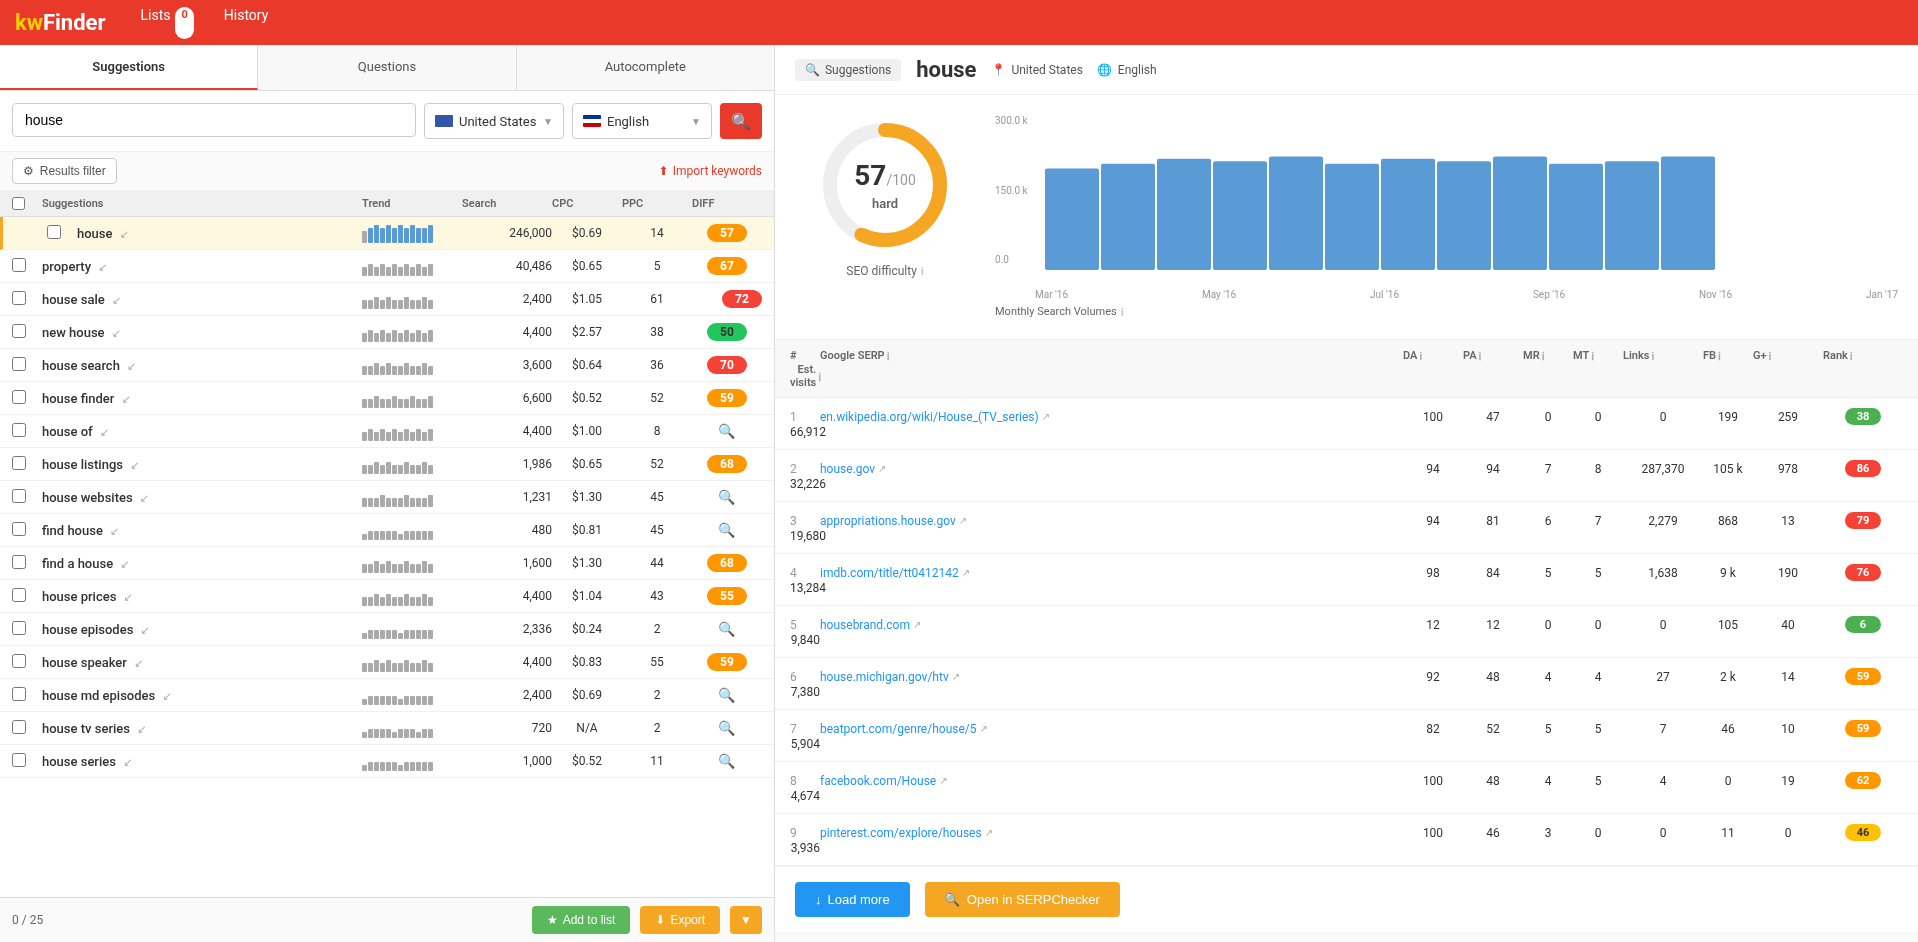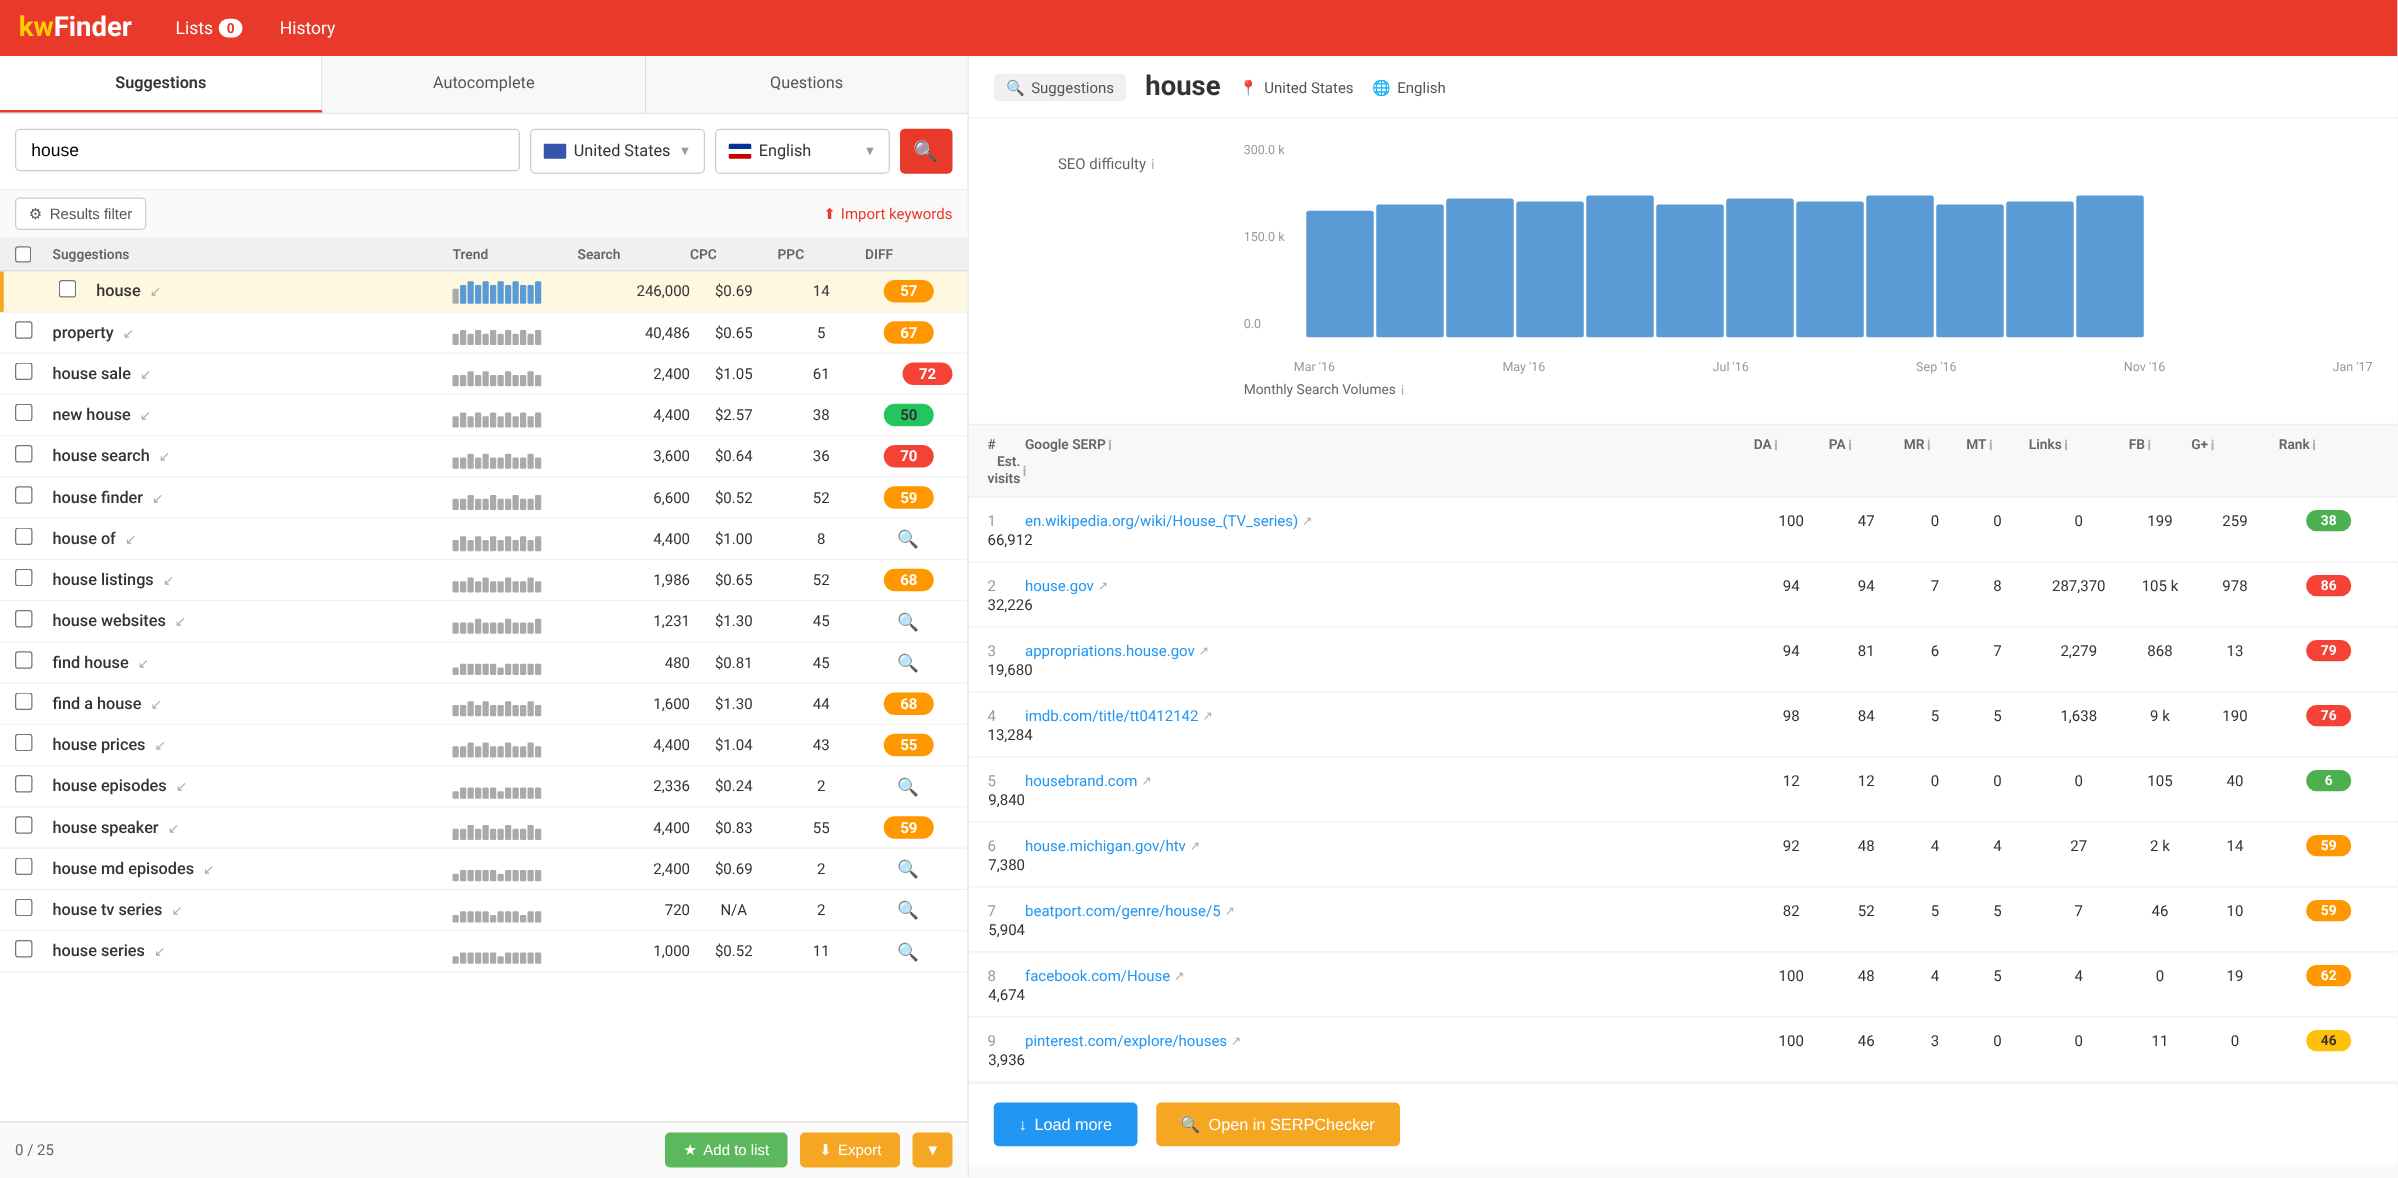--- a/index.html
+++ b/index.html
@@ -24,21 +24,20 @@
     .header-nav {
       display: flex;
       align-items: center;
       flex: 1;
     }
     .header-nav-item {
       color: white;
       padding: 0 15px;
       height: 32px;
       display: flex;
-      align-items: center;
       cursor: pointer;
       font-size: 14px;
     }
     .lists-badge {
       background: white;
       color: #e8392a;
       border-radius: 10px;
       font-size: 11px;
       font-weight: bold;
       padding: 1px 6px;
@@ -512,22 +511,22 @@
     </div>
   </nav>
 </header>
 
 <div class="main-layout">
 
   <div class="left-panel">
 
     <div class="tabs">
       <div class="tab active">Suggestions</div>
+      <div class="tab">Questions</div>
       <div class="tab">Autocomplete</div>
-      <div class="tab">Questions</div>
     </div>
 
     <div class="search-area">
       <div class="search-input-wrap">
         <input class="search-input" type="text" value="house" placeholder="Enter keyword" style="">
       </div>
       <div class="country-select">
         <span class="flag-icon"></span>
         <span>United States</span>
         <span class="chevron-icon">▼</span>
@@ -1003,20 +1002,32 @@
       </div>
       <div class="serp-lang-badge">
         <span>🌐</span>
         <span>English</span>
       </div>
     </div>
 
     <div class="metrics-section">
 
       <div class="donut-container">
+        <div class="donut-wrap">
+          <svg class="donut-svg" viewBox="0 0 140 140">
+
+            <circle cx="70" cy="70" r="55" fill="none" stroke="#eee" stroke-width="14"></circle>
+
+            <circle cx="70" cy="70" r="55" fill="none" stroke="#f5a623" stroke-width="14" stroke-dasharray="196.9 345.4" stroke-linecap="round"></circle>
+          </svg>
+          <div class="donut-center">
+            <span class="donut-score">57</span><span class="donut-max">/100</span>
+            <div class="donut-label">hard</div>
+          </div>
+        </div>
         <div class="seo-label">
           <span>SEO difficulty</span>
           <span class="info-icon">ℹ</span>
         </div>
       </div>
 
       <div class="bar-chart-container">
         <div style="position:relative;height:170px;">
           <div style="position:absolute;left:0;top:0;width:40px;display:flex;flex-direction:column;justify-content:space-between;height:150px;font-size:10px;color:#999;">
             <span>300.0 k</span>

